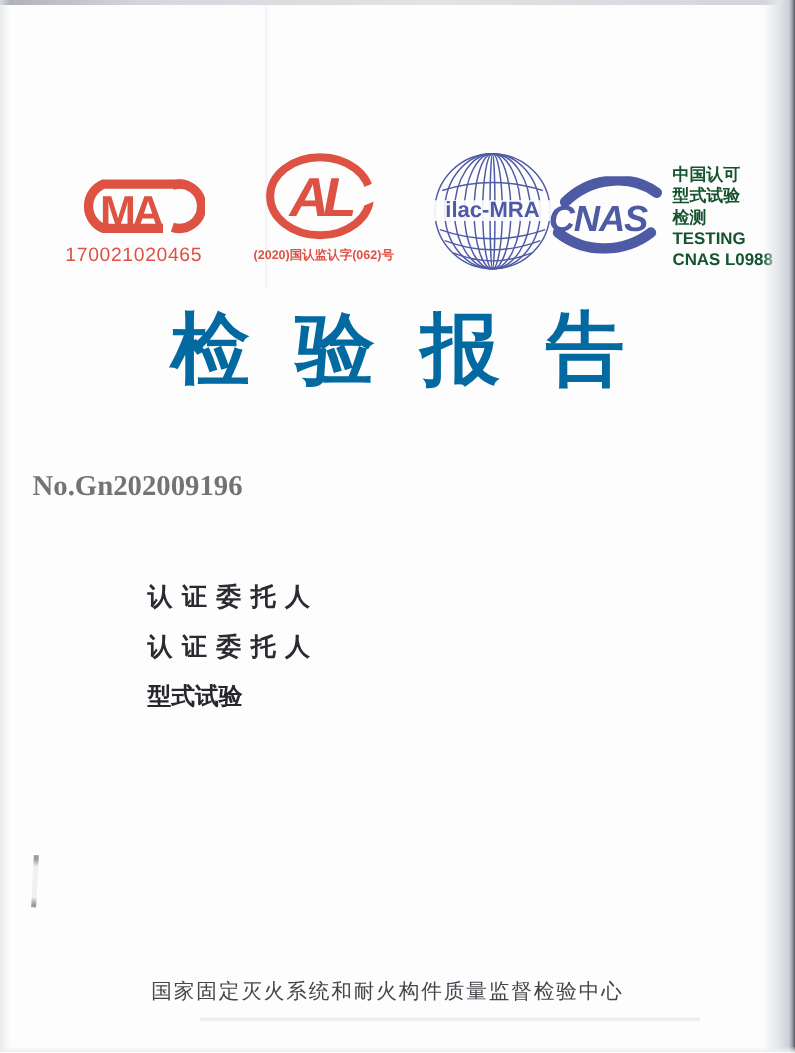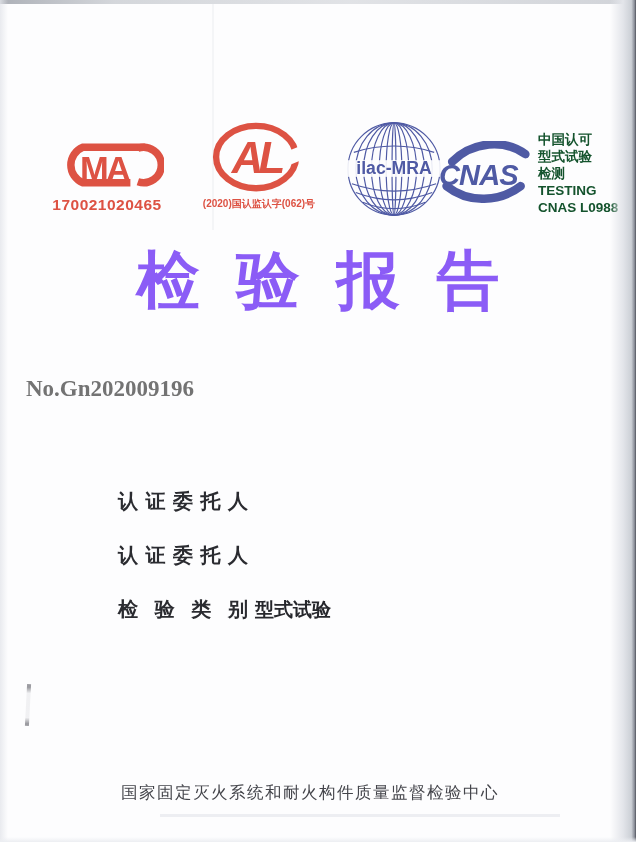--- a/index.html
+++ b/index.html
@@ -18,38 +18,38 @@
   .fold-line{position:absolute;top:4px;left:212px;width:2px;height:226px;background:#f0f1f4;opacity:.7;}
   .staple{position:absolute;left:26px;top:684px;width:4px;height:42px;transform:rotate(3deg);opacity:.55;
     background:linear-gradient(to bottom,#4c4c55 8%,rgba(150,152,162,.22) 22%,rgba(150,152,162,.22) 80%,#4c4c55 94%);}
   .stamp-arc{position:absolute;left:627px;top:327px;width:70px;height:70px;border-radius:50%;
     border:4px solid #dd5a64;}
 
   
   .logos{position:absolute;top:0;left:0;width:636px;height:240px;}
   .cma-svg{position:absolute;left:52px;top:136px;width:112px;height:58px;}
   .cma-number{position:absolute;left:44px;top:196px;width:126px;text-align:center;
-    color:#dd5243;font-weight:bold;font-size:15.5px;letter-spacing:.5px;}
+    color:#dd5243;font-weight:normal;font-size:15.5px;letter-spacing:.5px;}
   .cal-svg{position:absolute;left:210px;top:119px;width:98px;height:78px;}
   .cal-caption{position:absolute;left:176px;top:197px;width:166px;text-align:center;
     color:#dd5243;font-weight:bold;font-size:10px;}
   .ilac-svg{position:absolute;left:344px;top:120px;width:100px;height:98px;}
   .cnas-svg{position:absolute;left:436px;top:141px;width:98px;height:62px;}
   .accred{position:absolute;left:538px;top:131px;width:96px;color:#14532d;font-weight:bold;
     font-size:13.5px;line-height:17px;}
 
   
   .title{position:absolute;top:240px;left:0;width:636px;margin:0;text-align:center;
-    font-size:63px;font-weight:900;color:#8b5cf6;letter-spacing:37px;text-indent:37px;line-height:1.3;}
+    font-size:63px;font-weight:900;color:#0369a1;letter-spacing:37px;text-indent:37px;line-height:1.3;}
   .report-no{position:absolute;top:376px;left:0;width:636px;text-align:left;text-indent:26px;
     font-family:"Liberation Serif","DejaVu Serif",serif;font-weight:bold;font-size:23px;color:#737373;}
 
   
   .fields{position:absolute;top:462px;left:118px;width:500px;color:#26272c;}
-  .row{display:flex;align-items:center;margin-bottom:10px;min-height:30px;margin-top:24px;}
+  .row{display:flex;align-items:center;margin-bottom:10px;min-height:30px;}
   .flabel{width:130px;flex:0 0 130px;margin-right:7px;font-size:20px;font-weight:bold;
     text-align:justify;text-align-last:justify;color:#2a2b30;}
   .fvalue{font-size:19px;font-weight:600;line-height:25px;width:372px;word-break:break-all;}
 
   
   .footer-org{position:absolute;top:782px;left:0;width:620px;text-align:center;
     font-size:16.5px;letter-spacing:1.5px;color:#44454b;font-weight:400;}
   .footer-shadow{position:absolute;top:814px;left:160px;width:400px;height:3px;background:#e6e7ec;opacity:.7;}
 </style>
 </head>
@@ -116,21 +116,20 @@
   <div class="report-no">No.Gn202009196</div>
 
   <div class="fields">
     <div class="row">
       <div class="flabel">认证委托人</div>
     </div>
     <div class="row">
       <div class="flabel">认证委托人</div>
     </div>
     <div class="row">
-      <div class="flabel">检验类别</div>
       <div class="fvalue">型式试验</div>
     </div>
   </div>
 
   <div class="footer-org">国家固定灭火系统和耐火构件质量监督检验中心</div>
   <div class="footer-shadow"></div>
 
   <div class="edge-right"></div>
   <div class="edge-bottom"></div>
 </div>

